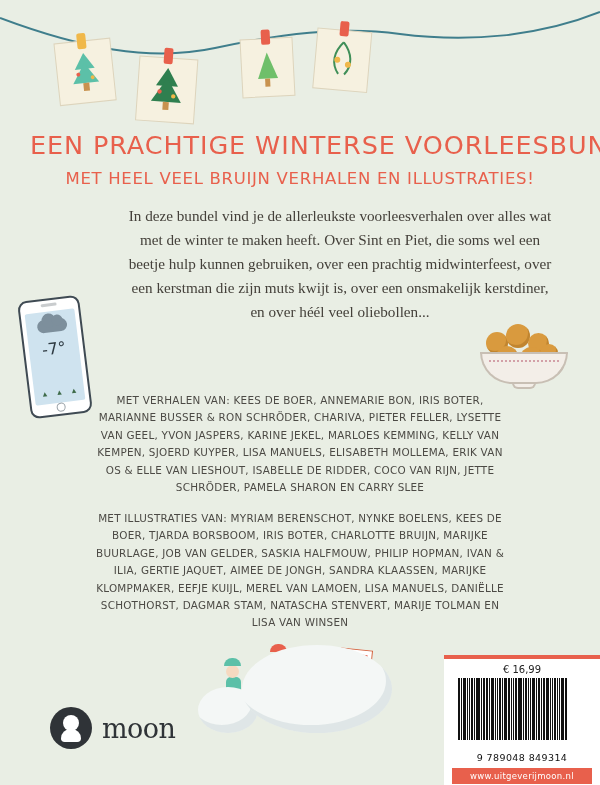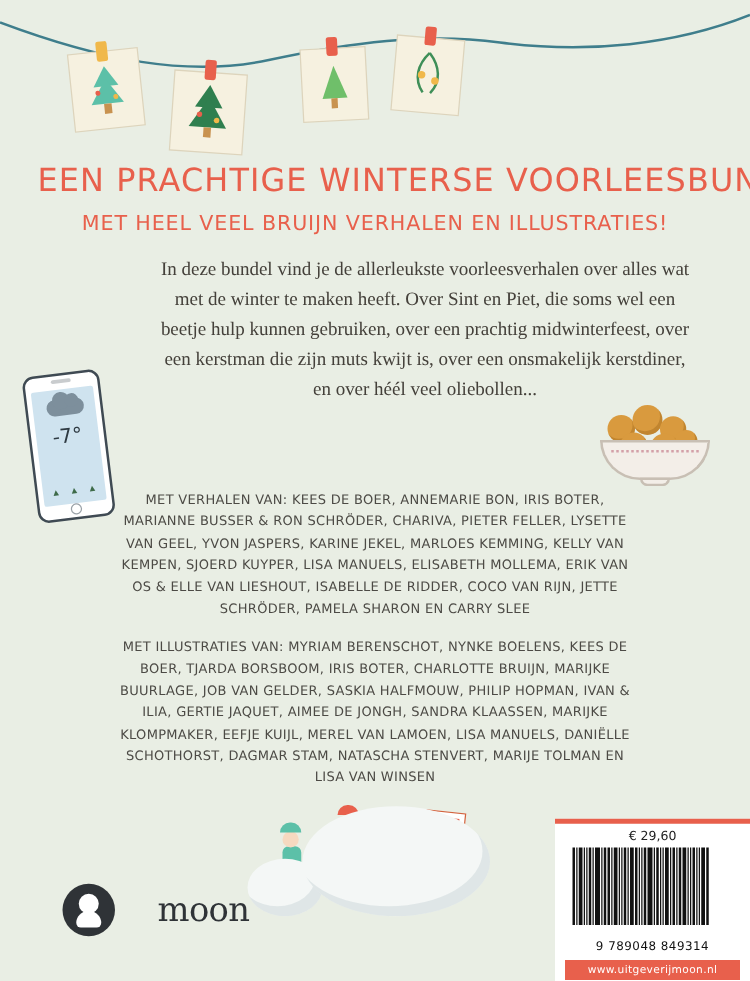--- a/index.html
+++ b/index.html
@@ -354,21 +354,20 @@
     width: 20px;
     height: 13px;
     background: #ffffff;
     border-radius: 10px 10px 4px 4px;
   }
   .publisher .name {
     font-family: "DejaVu Serif", serif;
     font-size: 27px;
     color: #2f3337;
     letter-spacing: -0.5px;
-    margin-left: 24px;
   }
 
   
   .barcode-panel {
     position: absolute;
     right: 0;
     bottom: 0;
     width: 156px;
     height: 130px;
     background: #ffffff;
@@ -521,21 +520,21 @@
     <div class="snowball small"></div>
     <div class="snowball"></div>
   </div>
 
   <div class="publisher">
     <div class="mark"></div>
     <div class="name">moon</div>
   </div>
 
   <div class="barcode-panel">
-    <div class="price">€ 29,60</div>
+    <div class="price">€ 16,99</div>
     <div class="bars">
       <b style="width:2px"></b>
         <b style="width:1px"></b>
         <b style="width:3px"></b>
         <b style="width:1px"></b>
       <b style="width:1px"></b>
         <b style="width:2px"></b>
         <b style="width:1px"></b>
         <b style="width:4px"></b>
       <b style="width:1px"></b>

